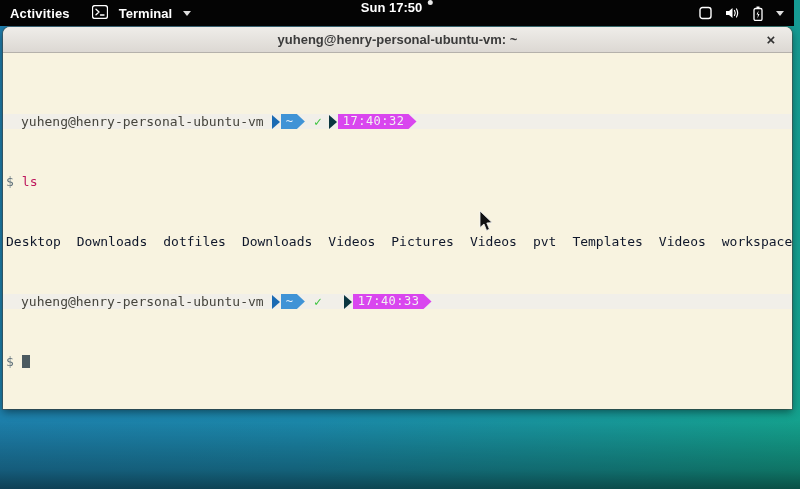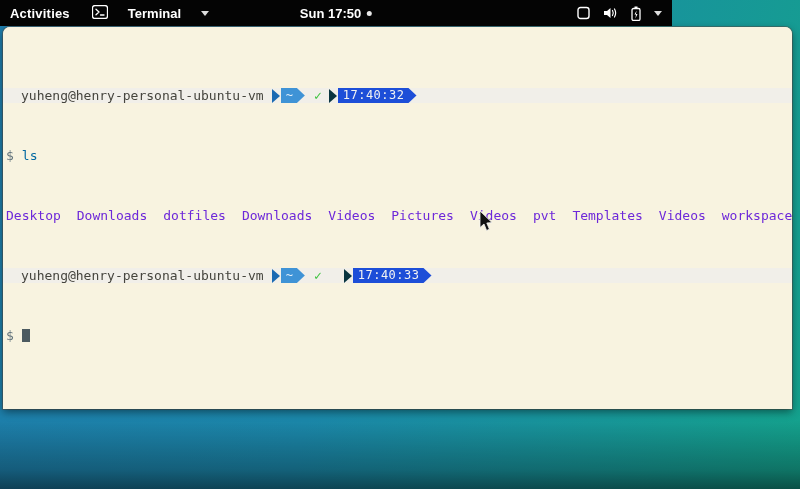--- a/index.html
+++ b/index.html
@@ -7,34 +7,34 @@
   body {
     position:relative;
     font-family:"Liberation Sans", sans-serif;
     background:
       linear-gradient(to bottom, rgba(0,0,0,0) 86%, rgba(0,0,0,0.28) 96%, rgba(0,0,0,0.5) 100%),
       linear-gradient(105deg, #1e7cab 0%, #1b87a9 45%, #14a28c 100%);
   }
 
   
   .panel {
-    position:absolute; left:0; top:0; width:672px; height:26px;
+    position:absolute; left:0; top:0; width:794px; height:26px;
     background:#040404; color:#fff; display:flex; align-items:center;
     font-size:13px;
   }
   .activities { margin-left:10px; font-weight:bold; letter-spacing:.2px; cursor:default; }
-  .appmenu { display:flex; align-items:center; margin-left:22px; gap:20px; }
+  .appmenu { display:flex; align-items:center; margin-left:22px; gap:11px; }
   .appmenu .label { font-weight:bold; }
   .caret-down {
     width:0; height:0; border-left:4px solid transparent; border-right:4px solid transparent;
     border-top:5px solid #ddd; display:inline-block;
   }
   .clock-area {
     position:absolute; left:50%; top:0; transform:translateX(-50%);
-    height:26px; display:flex; align-items:center; gap:6px;
+    height:26px; display:flex; gap:6px;
   }
   .clock-area .label { font-weight:bold; }
   .notif-dot { width:5px; height:5px; border-radius:50%; background:#e8e8e8; display:inline-block; }
   .tray { position:absolute; right:10px; top:0; height:26px; display:flex; align-items:center; gap:13px; }
   .tray svg { display:block; }
 
   
   .window {
     position:absolute; left:3px; top:27px; width:789px; height:382px;
     border-radius:7px 7px 0 0;
@@ -65,26 +65,26 @@
   .pl-group { display:inline-flex; align-items:center; height:15px; margin-left:8px; }
   .tri { width:0; height:0; border-top:7px solid transparent; border-bottom:7px solid transparent; display:inline-block; }
   .tri.blue { border-left:8px solid #1a6ab3; }
   .tri.dark { border-left:8px solid #0a3540; }
   .pl-badge {
     display:inline-block; height:15px; line-height:15px; font-size:12px;
     padding:0 12px 0 5px; margin-left:1px;
     clip-path:polygon(0 0, calc(100% - 8px) 0, 100% 50%, calc(100% - 8px) 100%, 0 100%);
   }
   .pl-badge.cwd { background:#3f93d6; color:#dfeefb; }
-  .pl-badge.time { background:#1d4ed8; color:#f2f2f2; letter-spacing:.5px;text-align:center; }
+  .pl-badge.time { background:#d946ef; color:#f2f2f2; letter-spacing:.5px;text-align:center; }
   .check { color:#3fc441; font-weight:bold; margin:0 7px 0 9px; font-size:13px; }
 
   .sym { color:#62737c; margin-right:8px; }
-  .cmd-text { color:#0369a1; }
-  .dir { color:#6d28d9; margin-right:16px; }
+  .cmd-text { color:#be185d; }
+  .dir { color:#0f172a; margin-right:16px; }
   .cursor-block { display:inline-block; width:8px; height:13px; background:#4c5a60; }
 
   
   .mouse { position:absolute; left:479px; top:211px; width:14px; height:21px; pointer-events:none; }
 </style>
 </head>
 <body>
 
 <div class="panel">
   <span class="activities">Activities</span>
@@ -124,20 +124,26 @@
         <rect x="3.5" y="0.5" width="3" height="2" fill="#fff"></rect>
         <rect x="1" y="2.5" width="8" height="12" rx="1.5" fill="none" stroke="#fff" stroke-width="1.3"></rect>
         <polygon points="5.6,4.5 3.5,8.5 5,8.5 4.4,12.5 6.5,8 5,8" fill="#fff"></polygon>
       </svg>
     </span>
     <span class="caret-down"></span>
   </div>
 </div>
 
 <div class="window">
+  <div class="titlebar">
+    <span>yuheng@henry-personal-ubuntu-vm: ~</span>
+    <button class="close">
+      <span>×</span>
+    </button>
+  </div>
 
   <div class="term">
 
     <div class="row prompt">
       <span>yuheng@henry-personal-ubuntu-vm</span>
       <span class="pl-group">
         <span class="tri blue"></span>
         <span class="pl-badge cwd">~</span>
       </span>
       <span class="check">✓</span>

